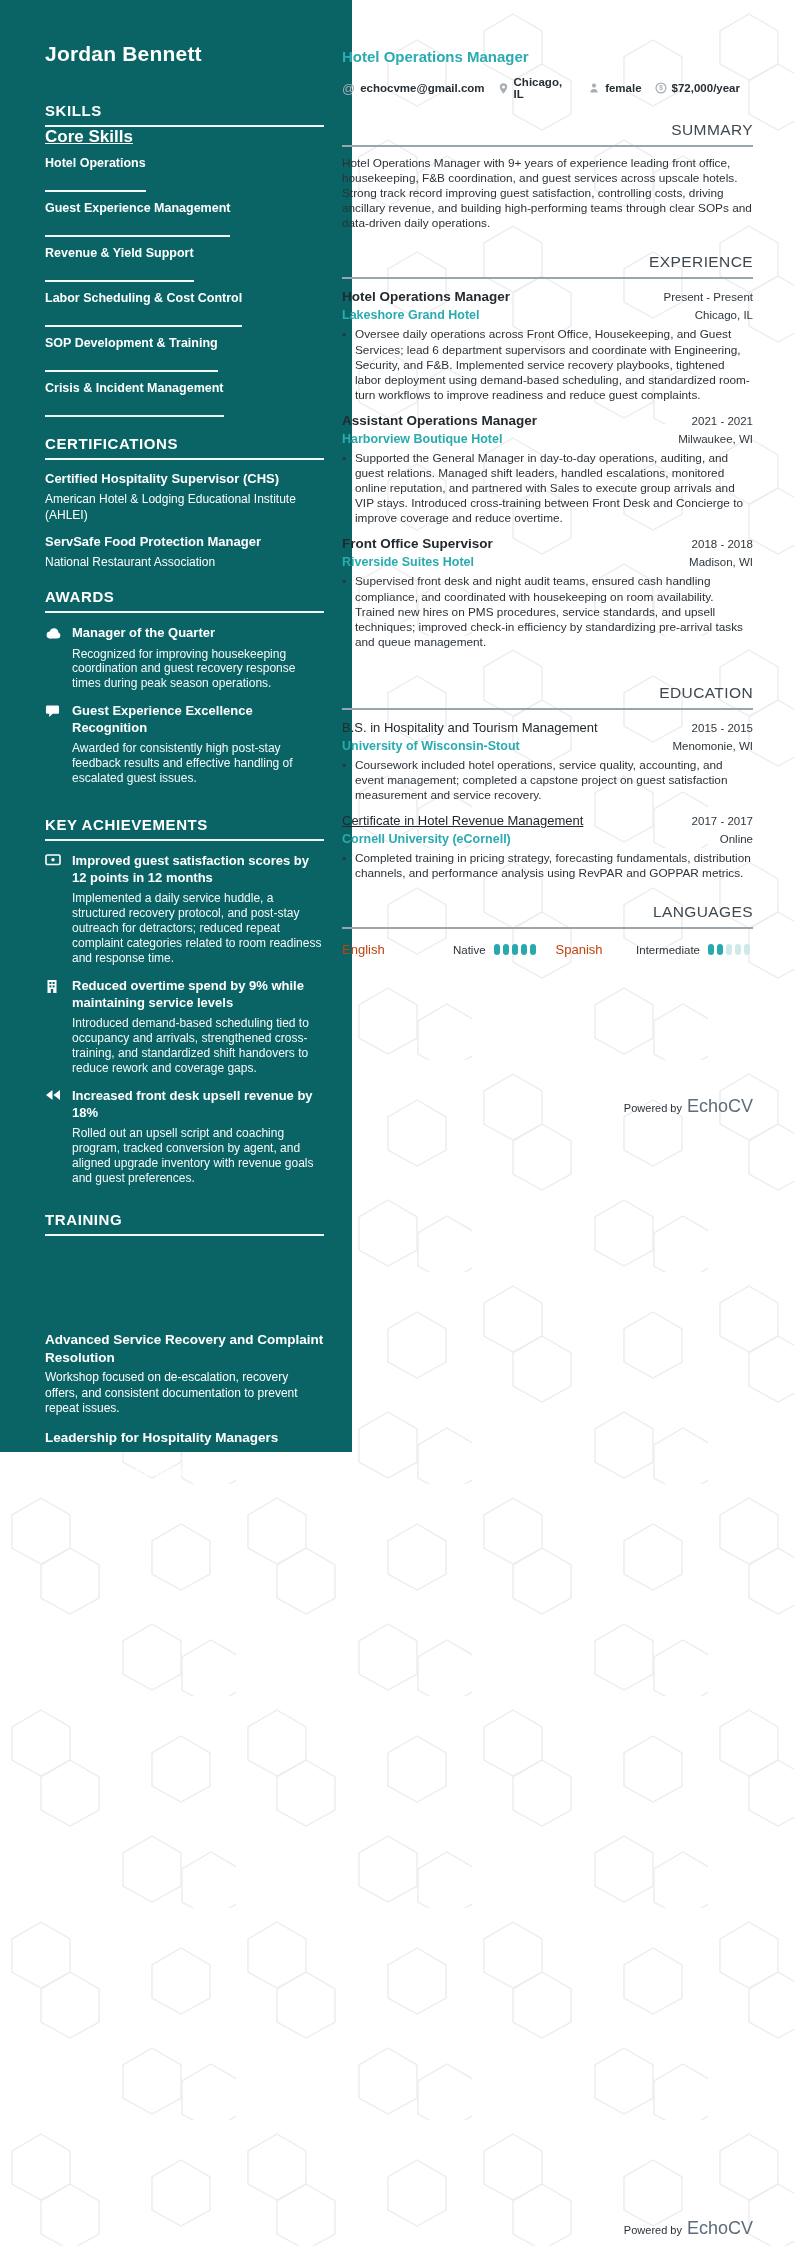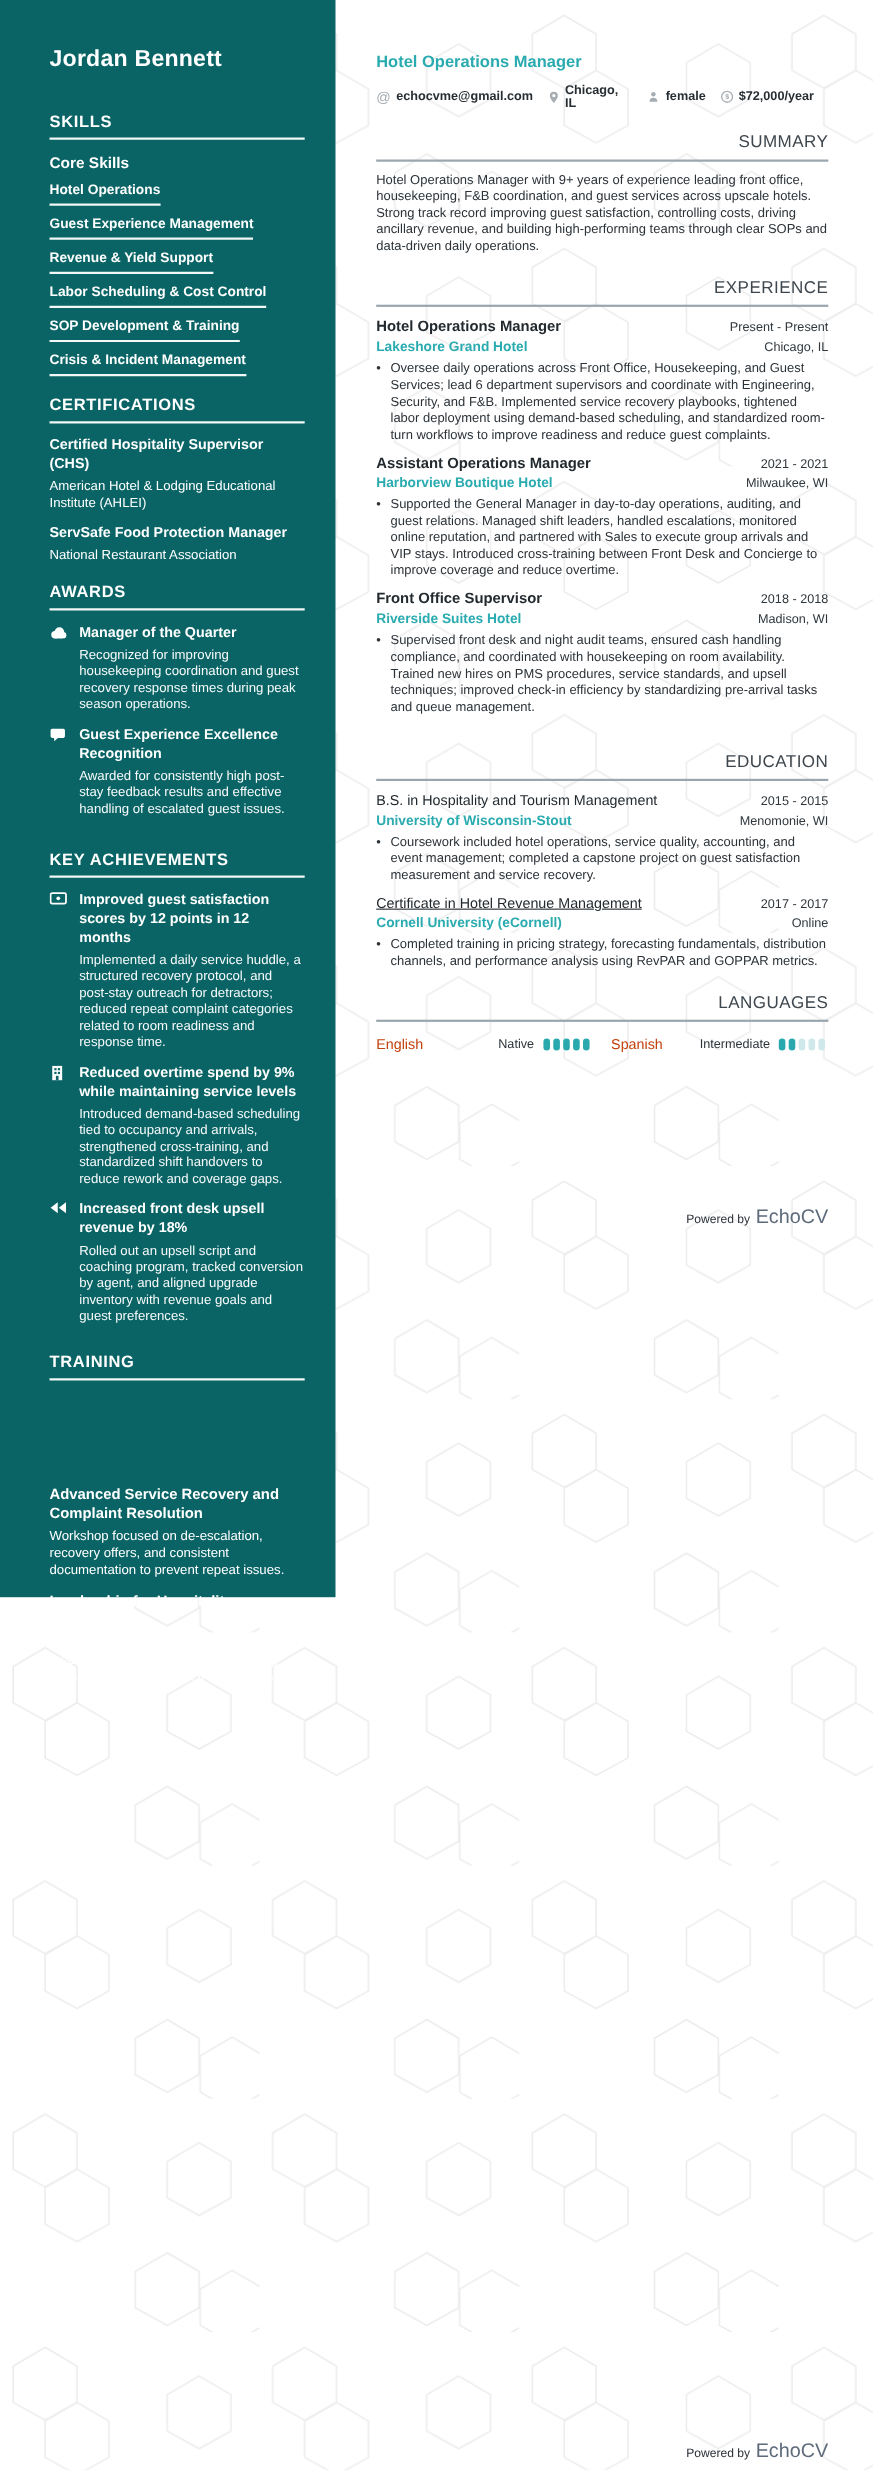--- a/index.html
+++ b/index.html
@@ -1,29 +1,29 @@
 <!DOCTYPE html>
 <html><head>
 <meta charset="utf-8">
 <style>
   html,body{margin:0;padding:0;background:#fff;}
   .page{position:relative;width:794px;height:2246px;background:#ffffff;overflow:hidden;
         font-family:"Liberation Sans", sans-serif;color:#2b3238;}
   .hexbg{position:absolute;left:0;top:0;width:794px;height:2246px;pointer-events:none;}
 
   
-  .sidebar{position:absolute;left:0;top:0;width:305px;height:1452px;background:#0a6466;
+  .sidebar{position:absolute;left:0;top:0;width:352px;height:1452px;background:#0a6466;
            box-sizing:border-box;padding:42px 28px 20px 45px;color:#ffffff;}
   .cand-name{font-size:21px;font-weight:bold;letter-spacing:.2px;margin:0;}
   .sb-h{font-size:15px;font-weight:bold;letter-spacing:.6px;margin:0;}
   .sb-rule{border-bottom:2px solid rgba(255,255,255,.95);margin-top:6px;}
   .sec-skills{margin-top:36px;}
-  .skill-group{font-size:14px;font-weight:bold;margin-top:13px;}
+  .skill-group{font-size:17px;font-weight:bold;text-decoration:underline;}
   .skill{display:table;font-size:12.5px;font-weight:bold;margin-top:9px;
-         padding-bottom:6px;border-bottom:2px solid rgba(255,255,255,.95);}
+         padding-bottom:20px;border-bottom:2px solid rgba(255,255,255,.95);}
   .sec-sb{margin-top:18px;}
   .cert-name{font-size:13px;font-weight:bold;margin-top:11px;line-height:1.3;}
   .cert-org{font-size:12px;margin-top:3px;line-height:1.35;}
   .sb-item{display:flex;margin-top:11px;}
   .sb-ic{flex:0 0 27px;padding-top:2px;}
   .sb-item-title{font-size:13px;font-weight:bold;line-height:1.32;}
   .sb-item-desc{font-size:12px;line-height:1.24;margin-top:5px;color:rgba(255,255,255,.97);}
   .sec-train{margin-top:26px;}
   .train-item{margin-top:12px;}
   .train-item.first{margin-top:95px;}

